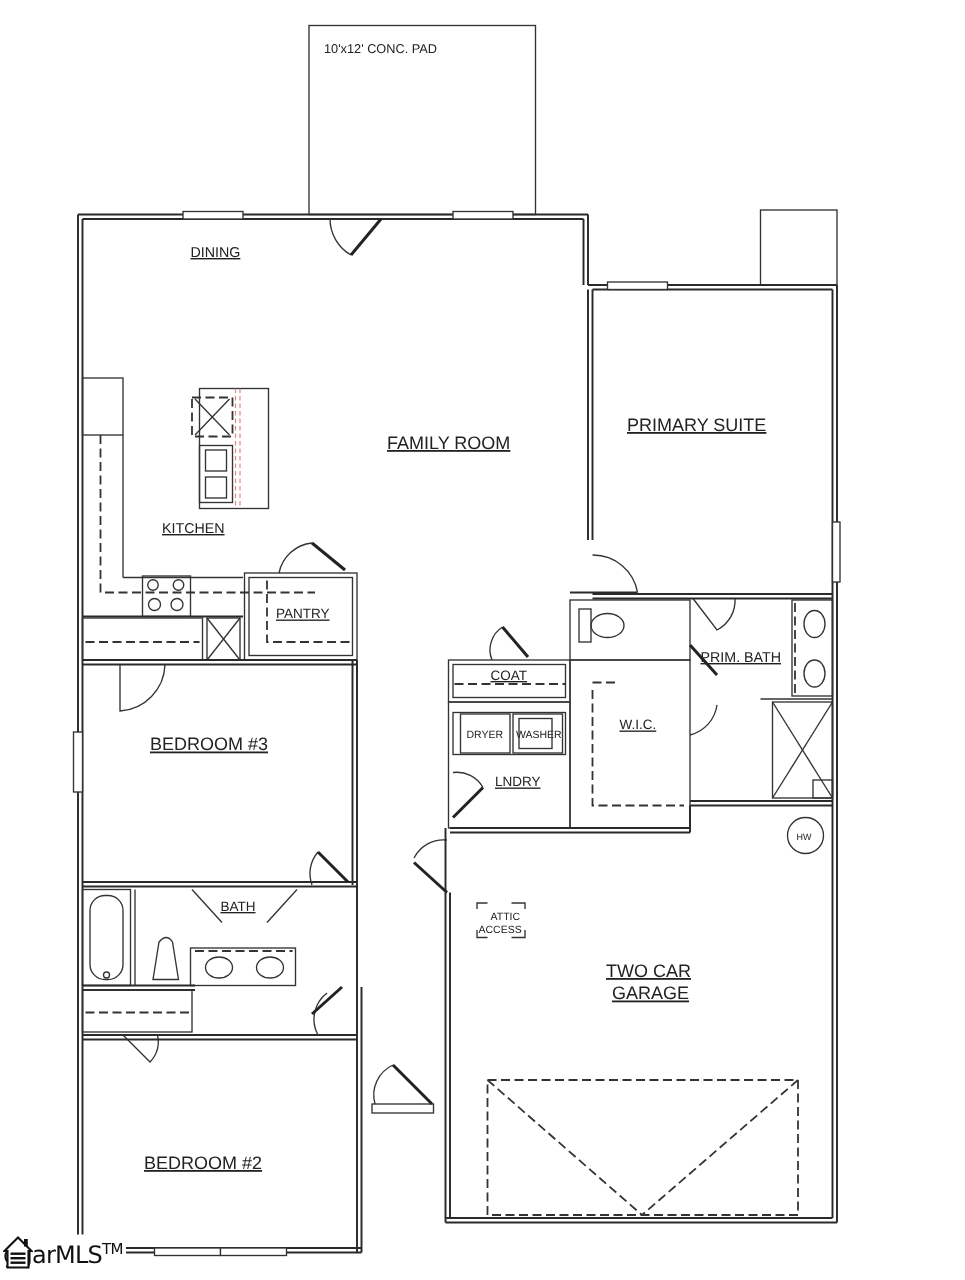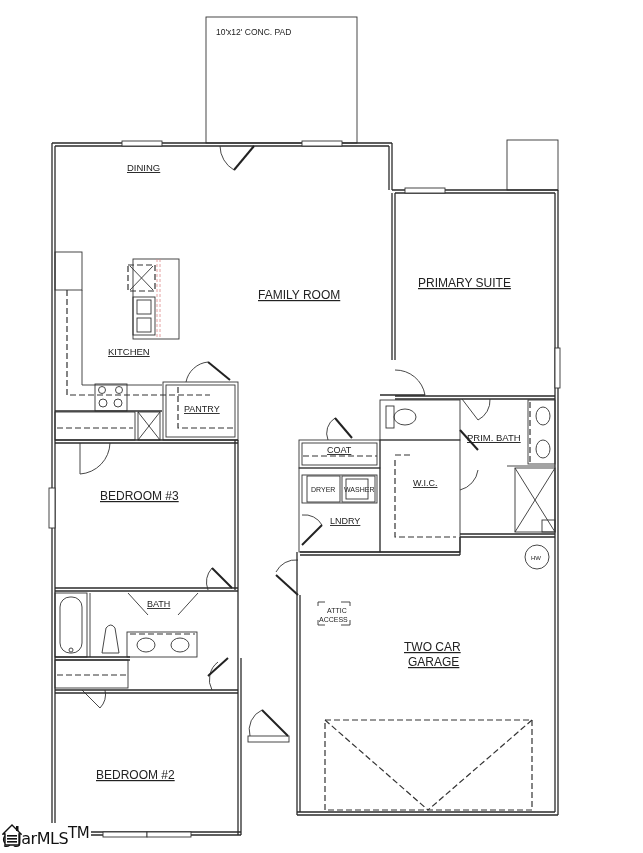--- a/index.html
+++ b/index.html
@@ -12,21 +12,21 @@
   .leaf { stroke: #222; stroke-width: 2; }
   .win { fill: #fff; stroke: #333; stroke-width: 0.9; }
   .lbl { font-family: "Liberation Sans", sans-serif; fill: #222; font-size: 12px; text-decoration: underline; }
   .lbl-sm { font-family: "Liberation Sans", sans-serif; fill: #222; font-size: 9.5px; text-decoration: underline; }
   .lbl-xs { font-family: "Liberation Sans", sans-serif; fill: #222; font-size: 7px; }
   .pad { font-family: "Liberation Sans", sans-serif; fill: #222; font-size: 8.5px; }
   .red { stroke: #d88; stroke-width: 0.8; stroke-dasharray: 3 2; fill: none; }
   .logo { position: absolute; left: 2px; top: 823px; display: flex; align-items: center; height: 26px; background: #fff; padding-right: 2px; }
   .logo-icon { width: 20px; height: 24px; }
   .logo-text { font-family: "DejaVu Sans", sans-serif; font-size: 16px; color: #111; letter-spacing: -0.5px; }
-  .logo-tm { font-size: 15px; vertical-align: super; text-align: center; }
+  .logo-tm { font-size: 10px; vertical-align: super; text-align: center; }
 </style>
 </head>
 <body>
 
 <svg width="643" height="853" viewBox="0 0 643 853">
 
   <g>
     <rect class="thin" x="206" y="17" width="151" height="126"></rect>
     <text class="pad" x="216" y="35">10'x12' CONC. PAD</text>
   </g>

